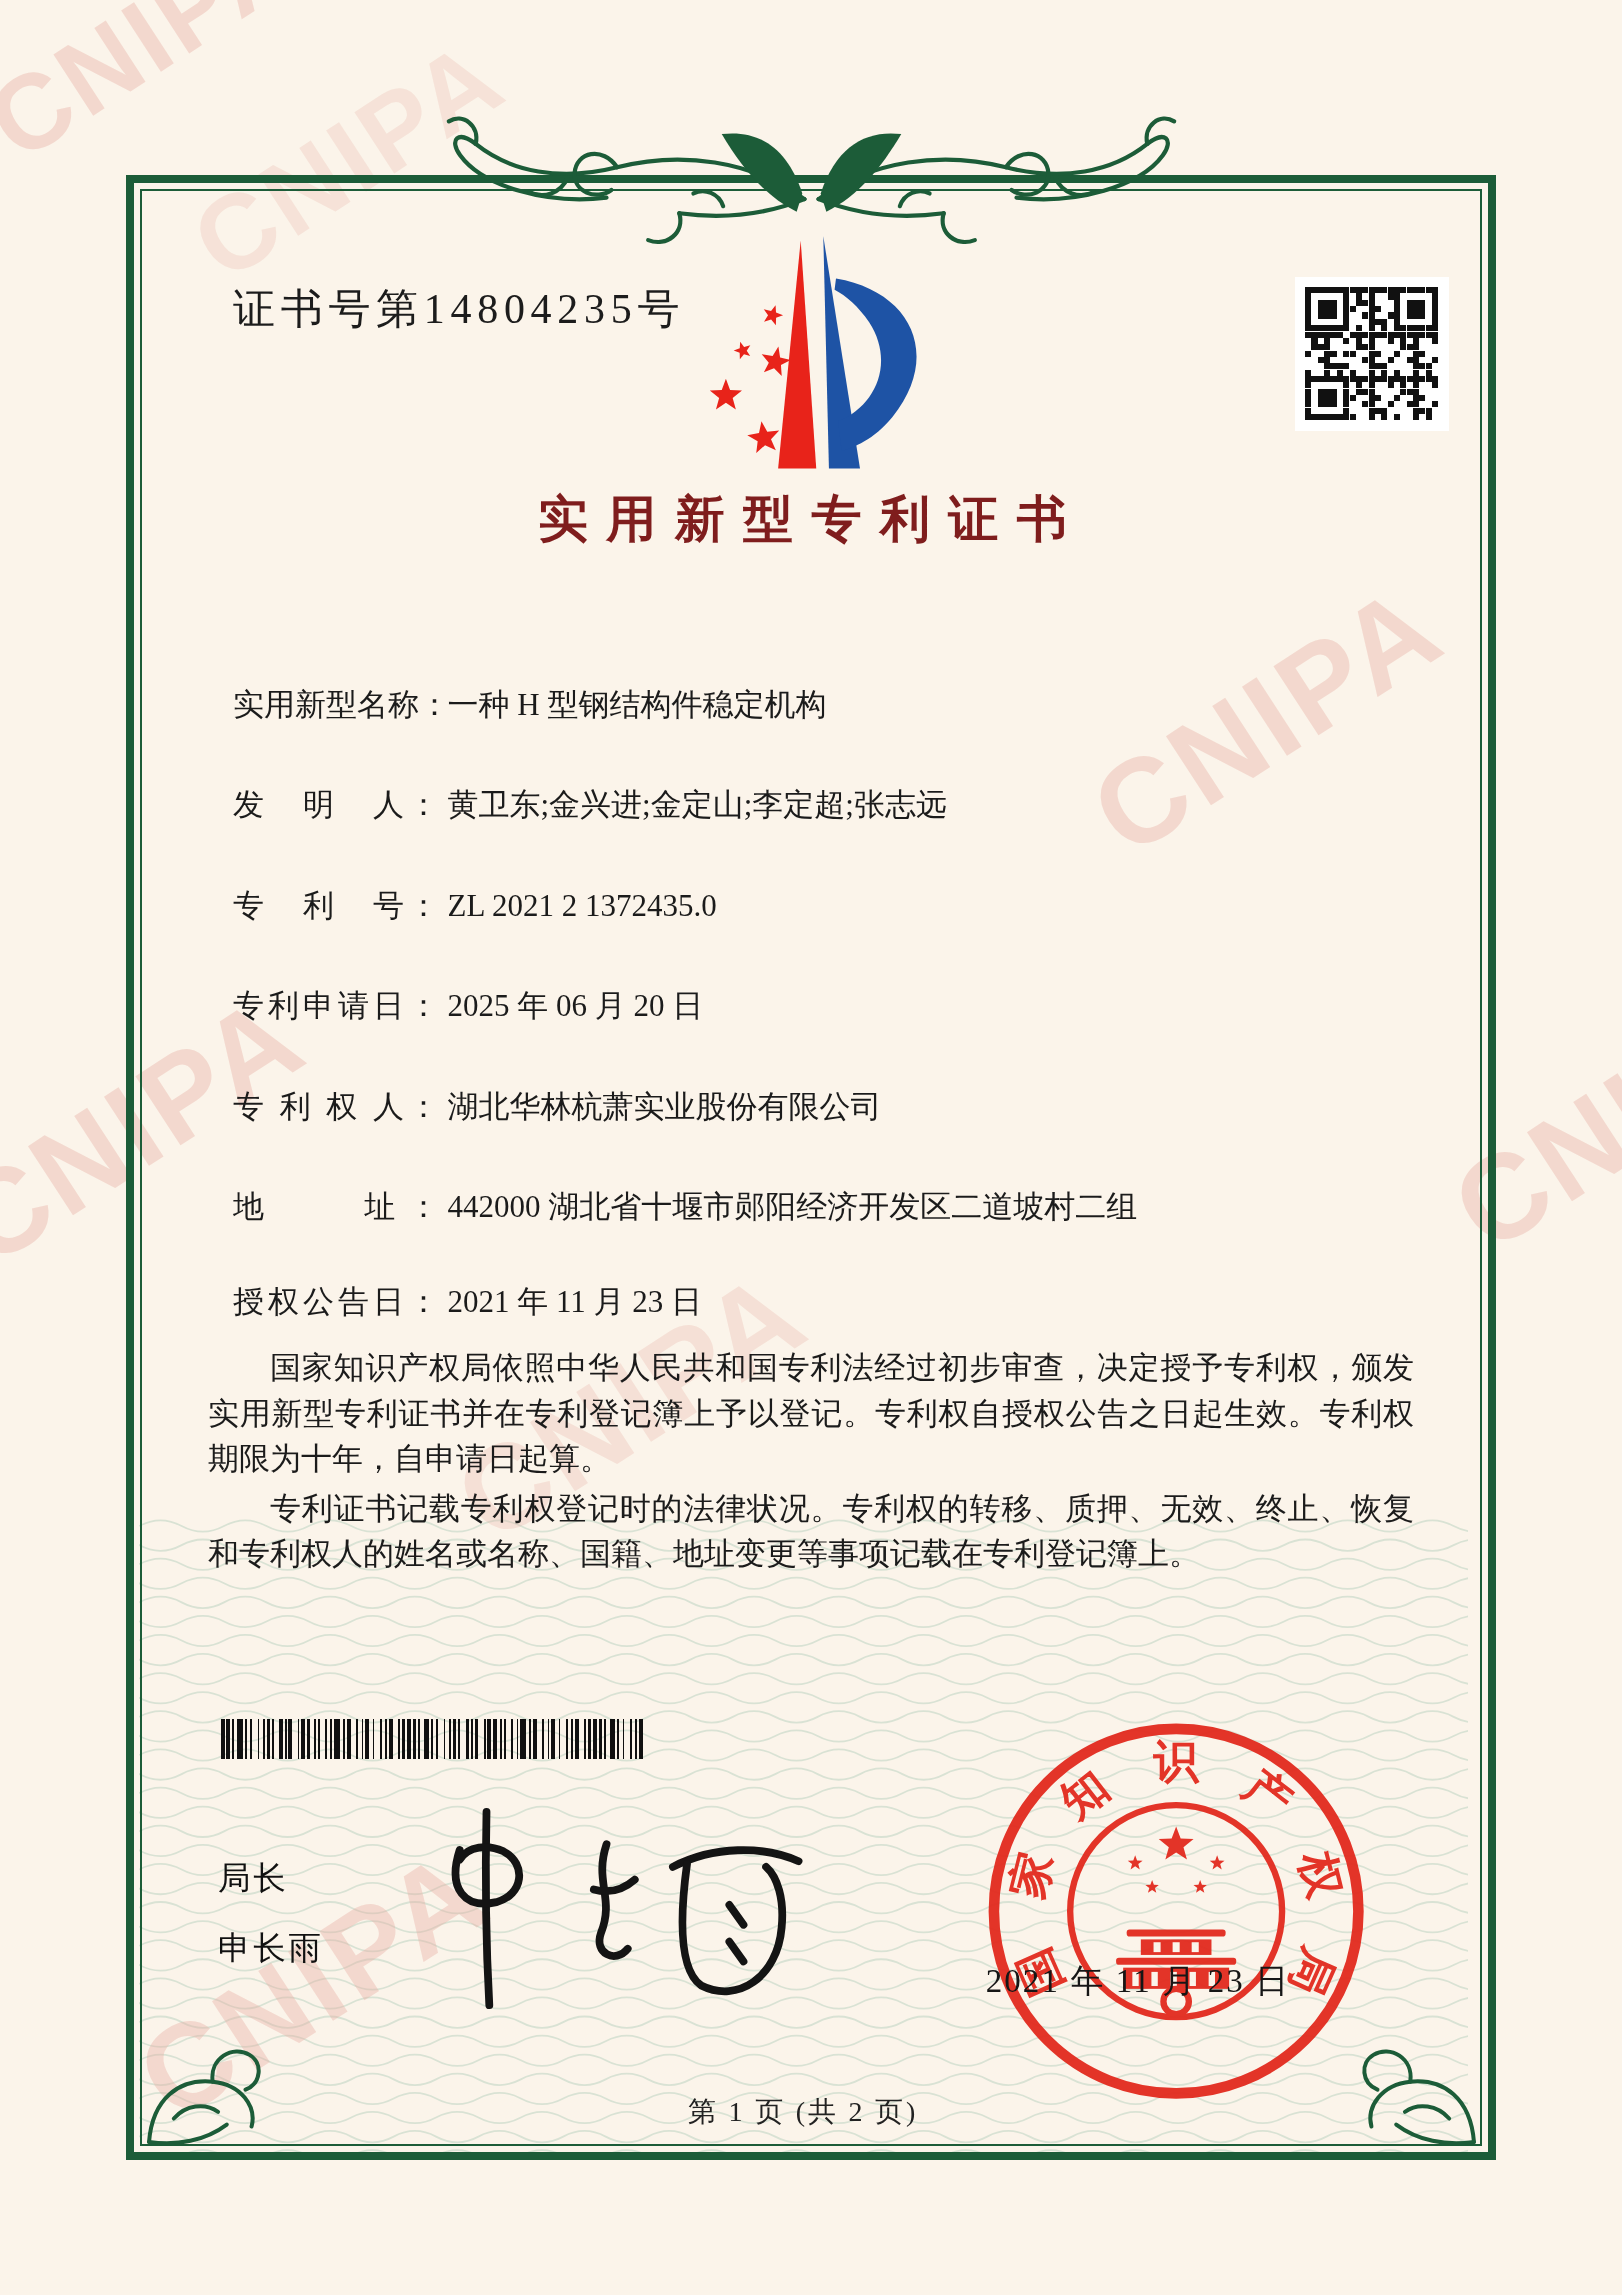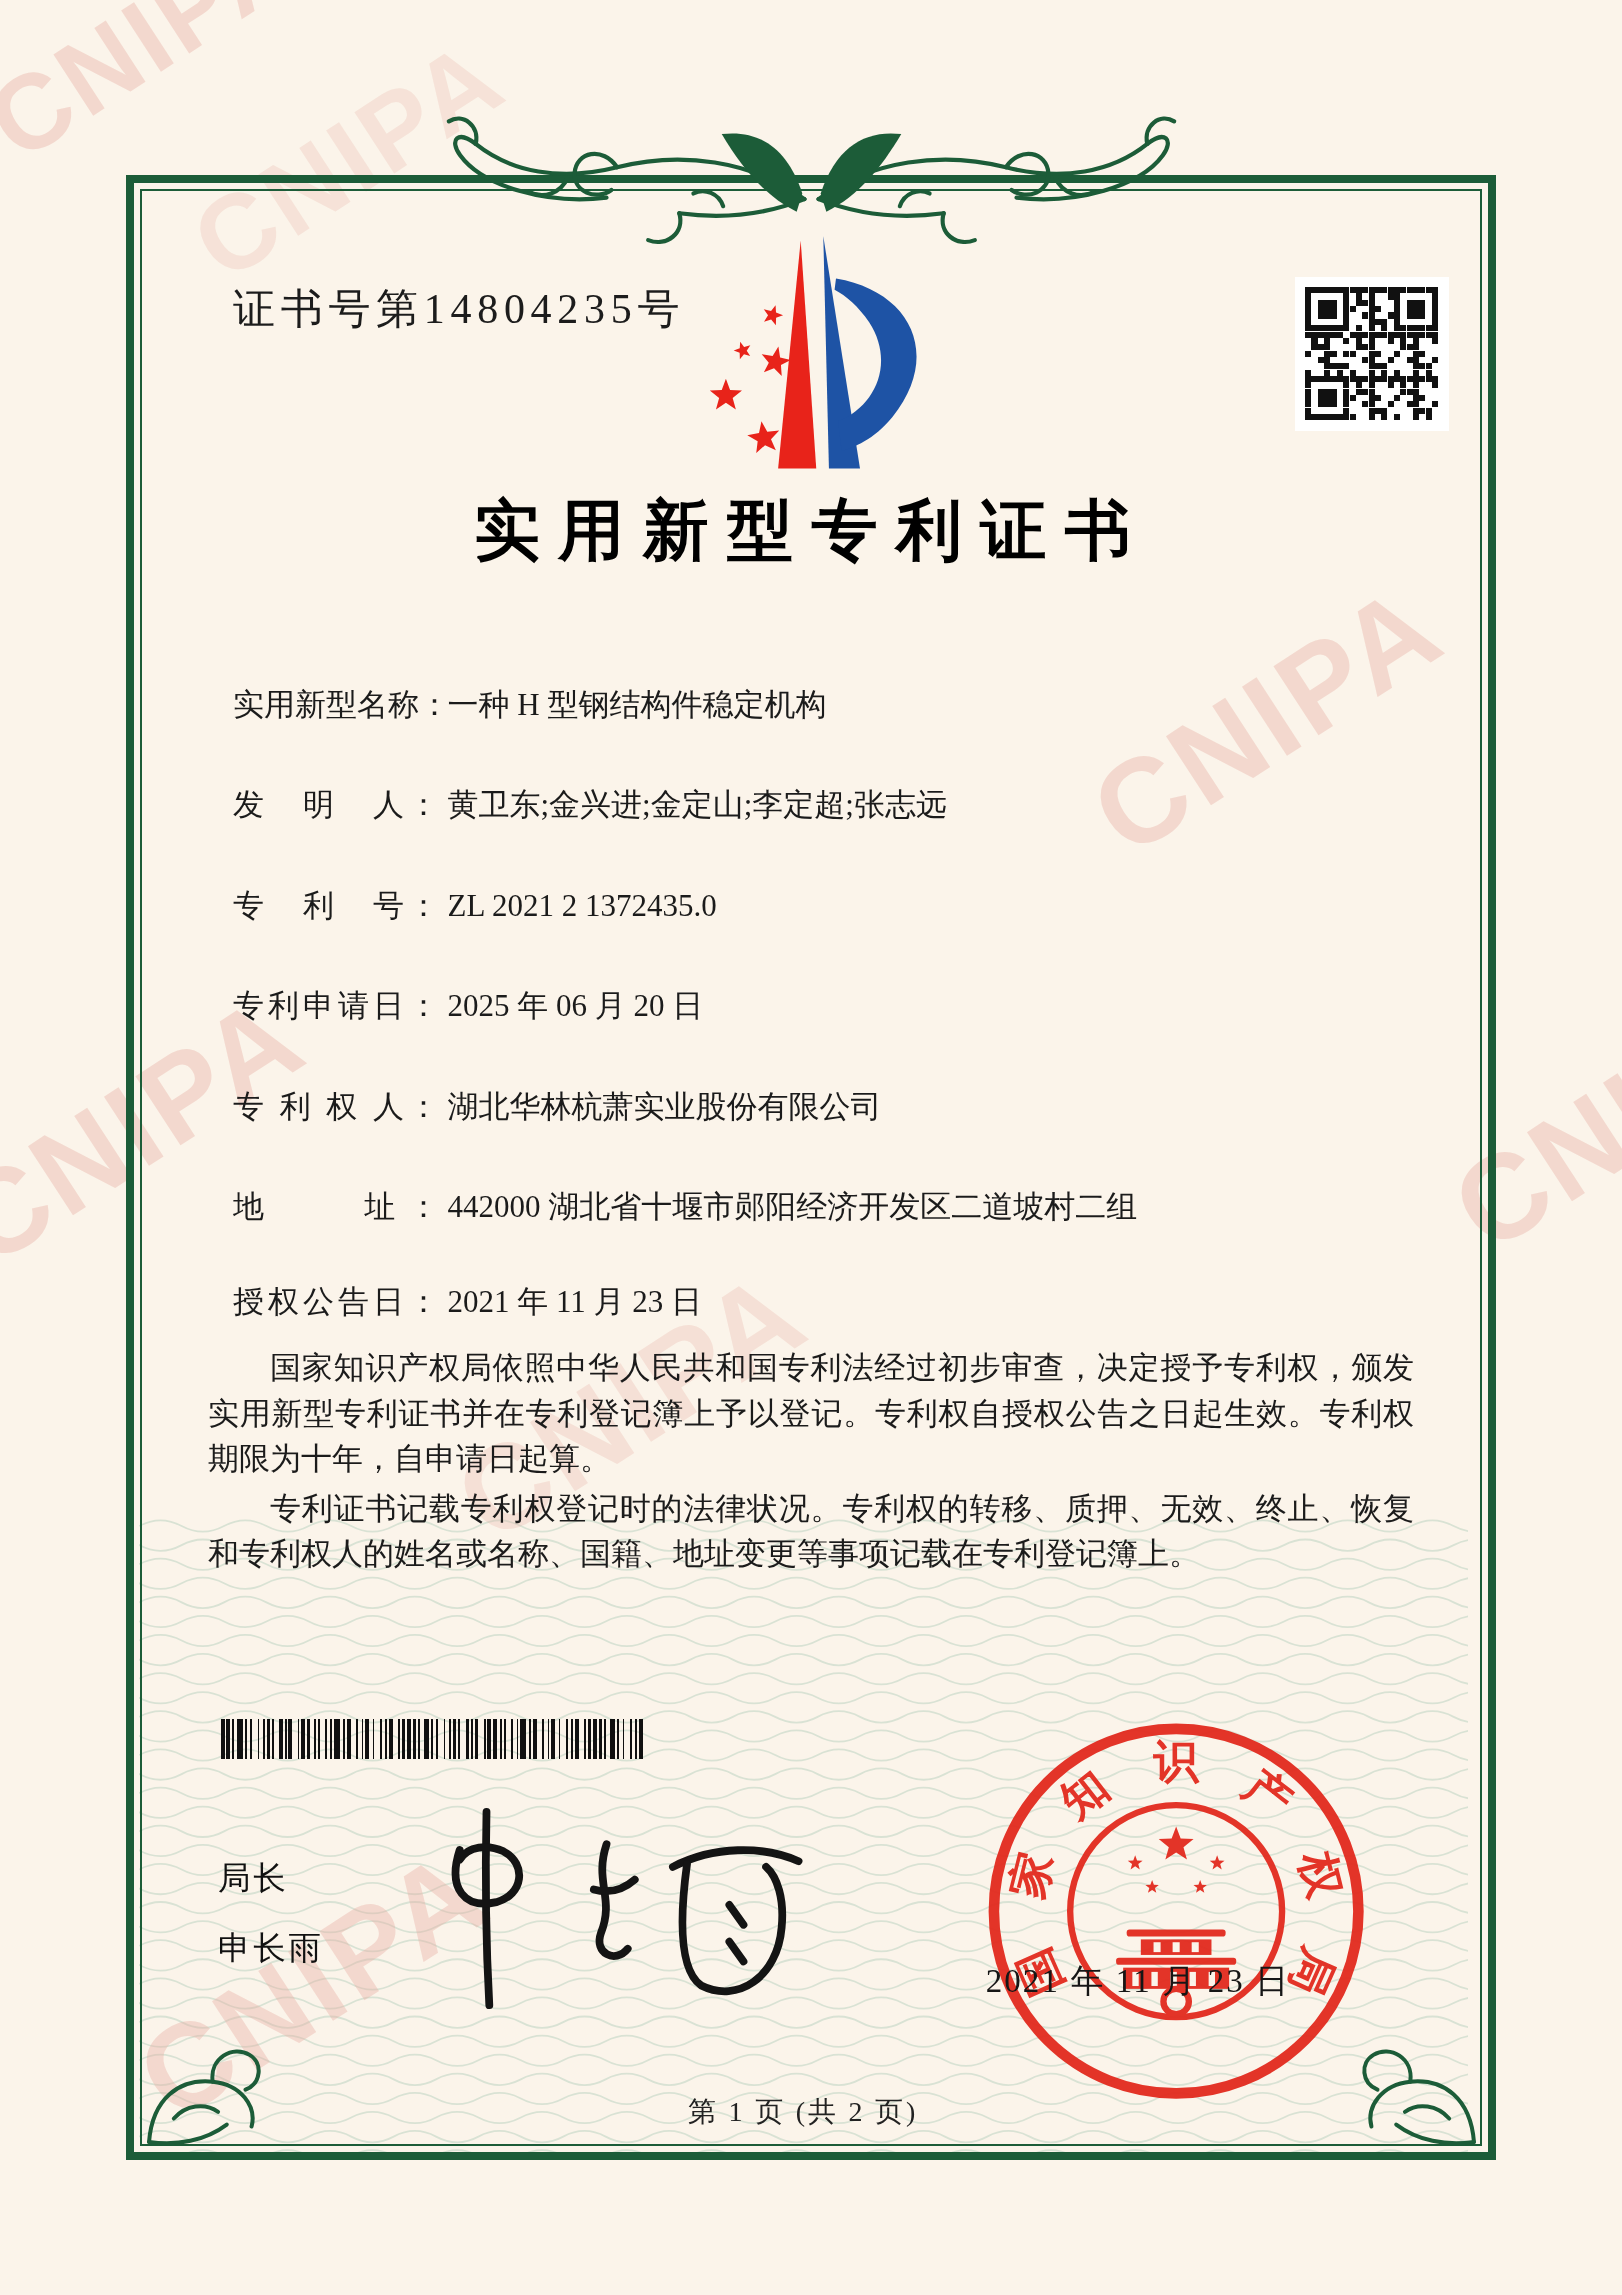--- a/index.html
+++ b/index.html
@@ -20,22 +20,22 @@
   .corner-ornament{position:absolute;z-index:3;}
 
   .cert-no{position:absolute;left:233px;top:281px;font-size:42px;letter-spacing:5.7px;color:#1c1c1c;z-index:4;}
 
   .logo{position:absolute;left:696px;top:232px;width:244px;height:247px;z-index:4;}
 
   .qr{position:absolute;left:1295px;top:277px;background:#ffffff;padding:10px;z-index:4;}
   .qr-grid{width:134px;height:134px;position:relative;}
   .qr-grid div{position:absolute;width:6.4px;height:6.4px;background:#111;}
 
-  .title{position:absolute;left:0;top:486px;width:1623px;text-align:center;font-size:66px;
-    font-weight:bold;letter-spacing:18.4px;color:#000000;z-index:4;}
+  .title{position:absolute;left:0;top:486px;width:1623px;text-align:center;font-size:50px;
+    font-weight:bold;letter-spacing:18.4px;color:#7f1d1d;z-index:4;}
 
   .field-row{position:absolute;left:233px;font-size:31px;color:#1b1b1b;z-index:4;white-space:nowrap;}
   .f-label{display:inline-block;width:206px;text-align:justify;text-align-last:justify;}
   .f-value{margin-left:8.5px;}
   .grant-right{position:absolute;left:671px;top:0;white-space:nowrap;}
 
   .paragraphs{position:absolute;left:208px;top:1345px;width:1206px;font-size:31px;line-height:1.47;
     text-align:justify;color:#1b1b1b;z-index:4;}
   .paragraphs p{margin:0 0 4.2px 0;text-indent:2em;}
 

